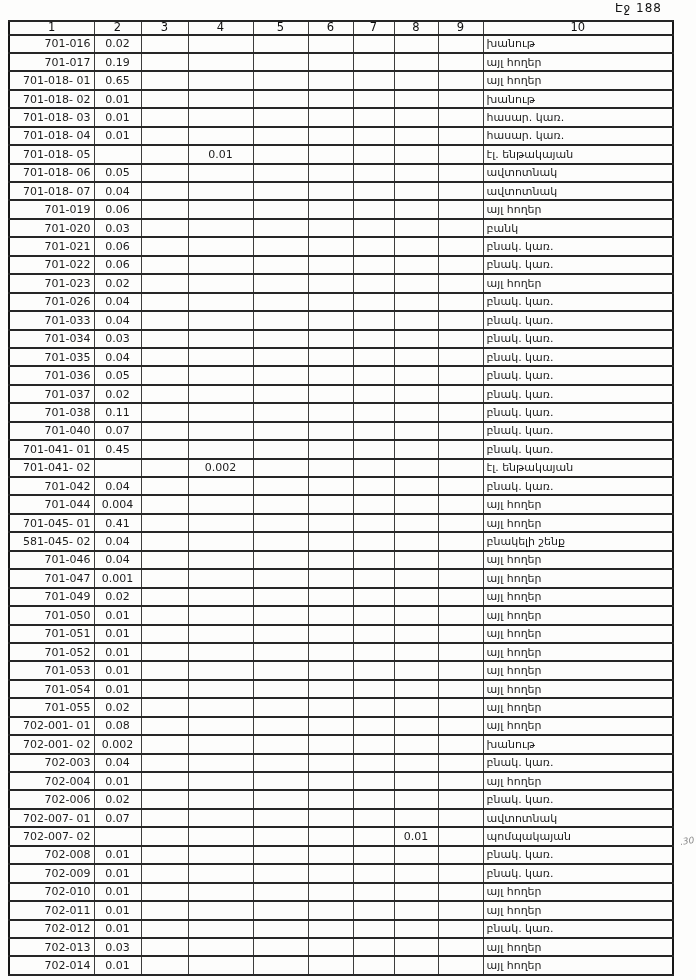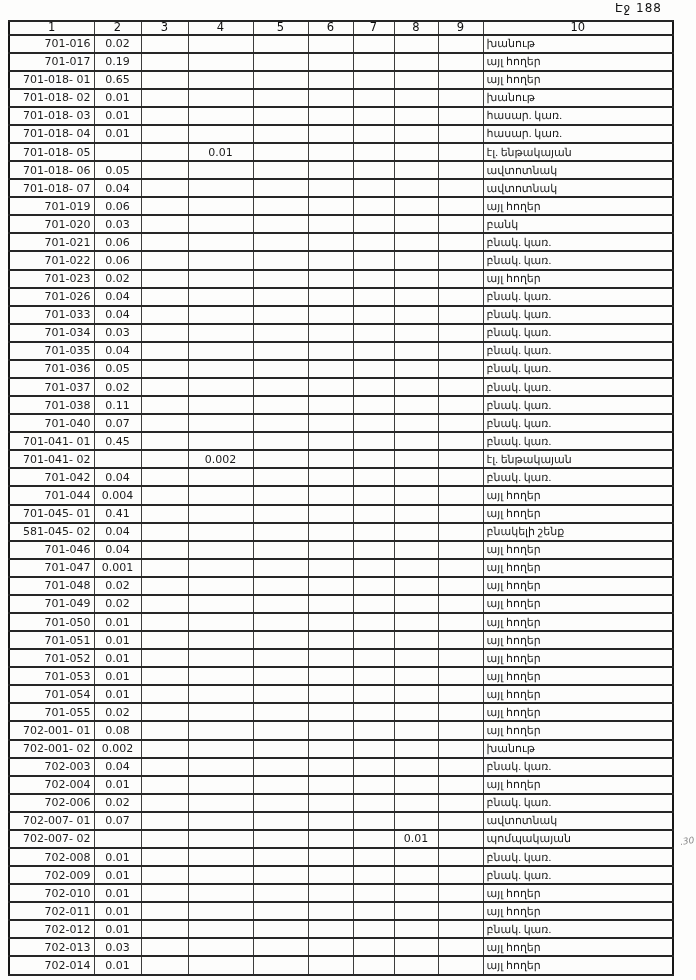--- a/index.html
+++ b/index.html
@@ -36,21 +36,21 @@
     color:#1c1c1c;
   }
   table.grid th{
     font-weight:normal;
     font-size:11.5px;
     text-align:center;
     color:#111;
   }
   td.col1{text-align:right;padding-left:5px;}
   td.col2,td.col3,td.col4,td.col5,td.col6,td.col7,td.col8,td.col9{text-align:center;}
-  td.col10{text-align:left;padding-left:4px;font-family:Liberation Serif, serif;}
+  td.col10{text-align:left;padding-left:4px;}
   .margin-note{
     position:absolute;top:836px;right:2px;
     font-size:9px;color:#8a8a8a;
     transform:rotate(-8deg);
     font-style:italic;
   }
 </style>
 </head>
 <body>
 
@@ -439,32 +439,20 @@
           <td class="col3"></td>
           <td class="col4"></td>
           <td class="col5"></td>
           <td class="col6"></td>
           <td class="col7"></td>
           <td class="col8"></td>
           <td class="col9"></td>
           <td class="col10">այլ հողեր</td>
         </tr>
         <tr>
-          <td class="col1">701-048</td>
-          <td class="col2">0.02</td>
-          <td class="col3"></td>
-          <td class="col4"></td>
-          <td class="col5"></td>
-          <td class="col6"></td>
-          <td class="col7"></td>
-          <td class="col8"></td>
-          <td class="col9"></td>
-          <td class="col10">այլ հողեր</td>
-        </tr>
-        <tr>
           <td class="col1">701-049</td>
           <td class="col2">0.02</td>
           <td class="col3"></td>
           <td class="col4"></td>
           <td class="col5"></td>
           <td class="col6"></td>
           <td class="col7"></td>
           <td class="col8"></td>
           <td class="col9"></td>
           <td class="col10">այլ հողեր</td>

